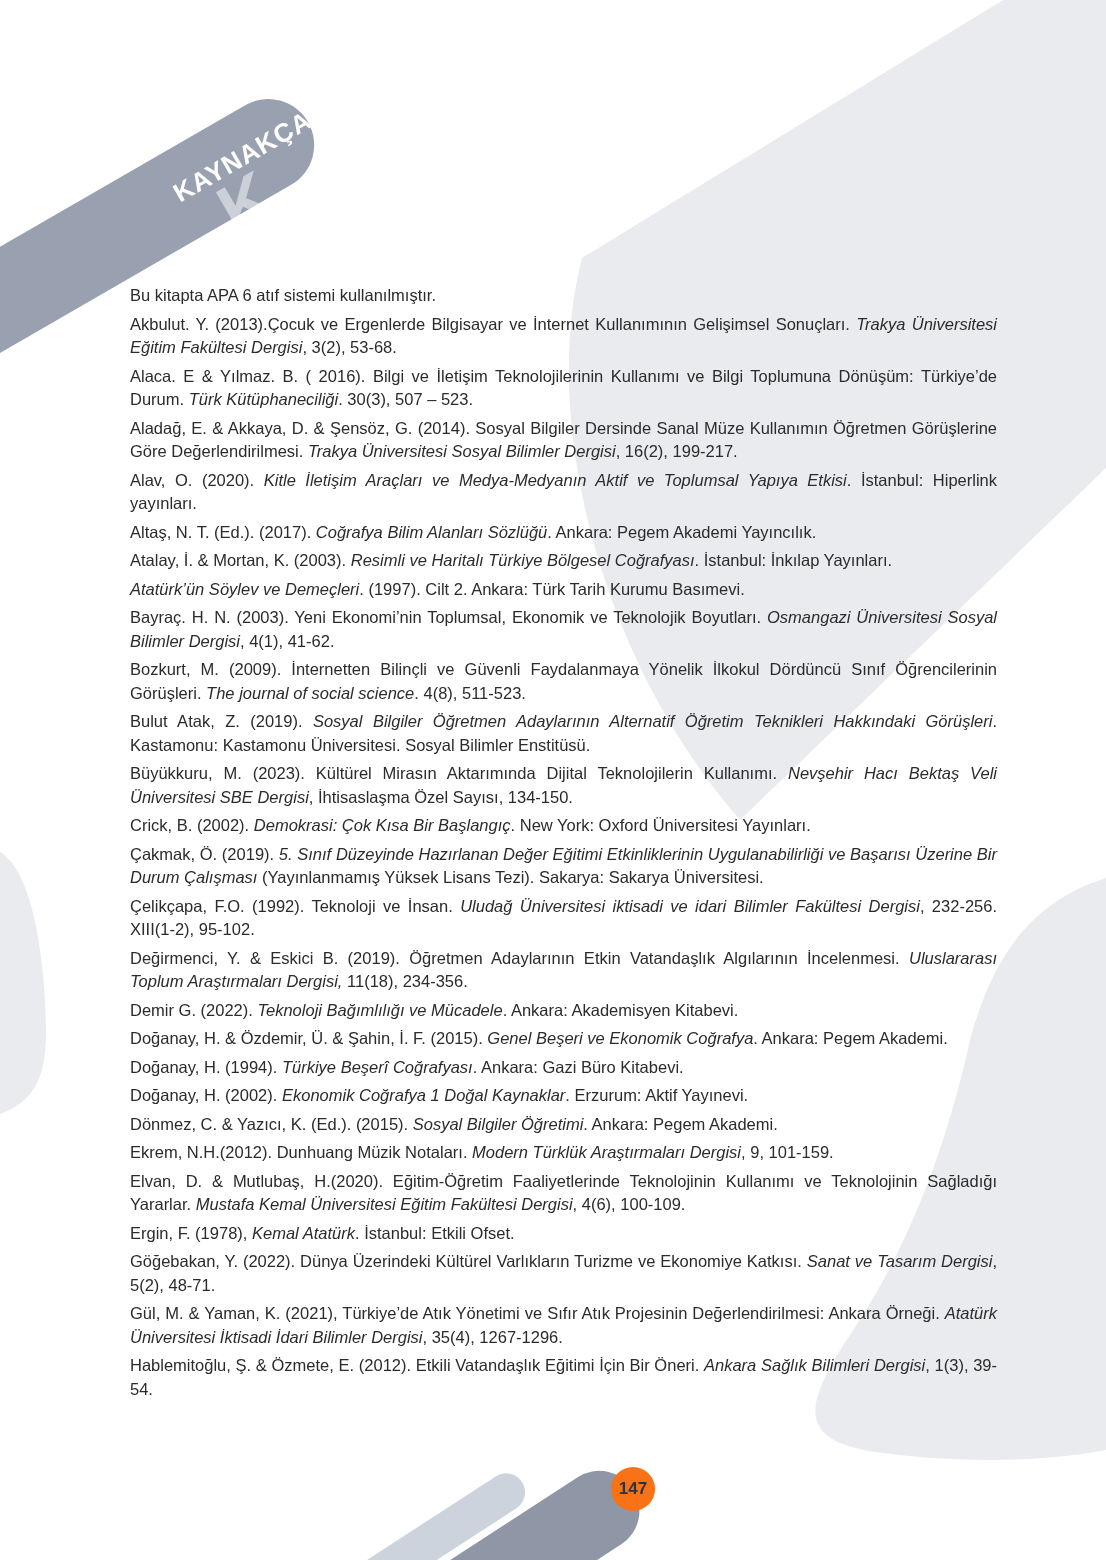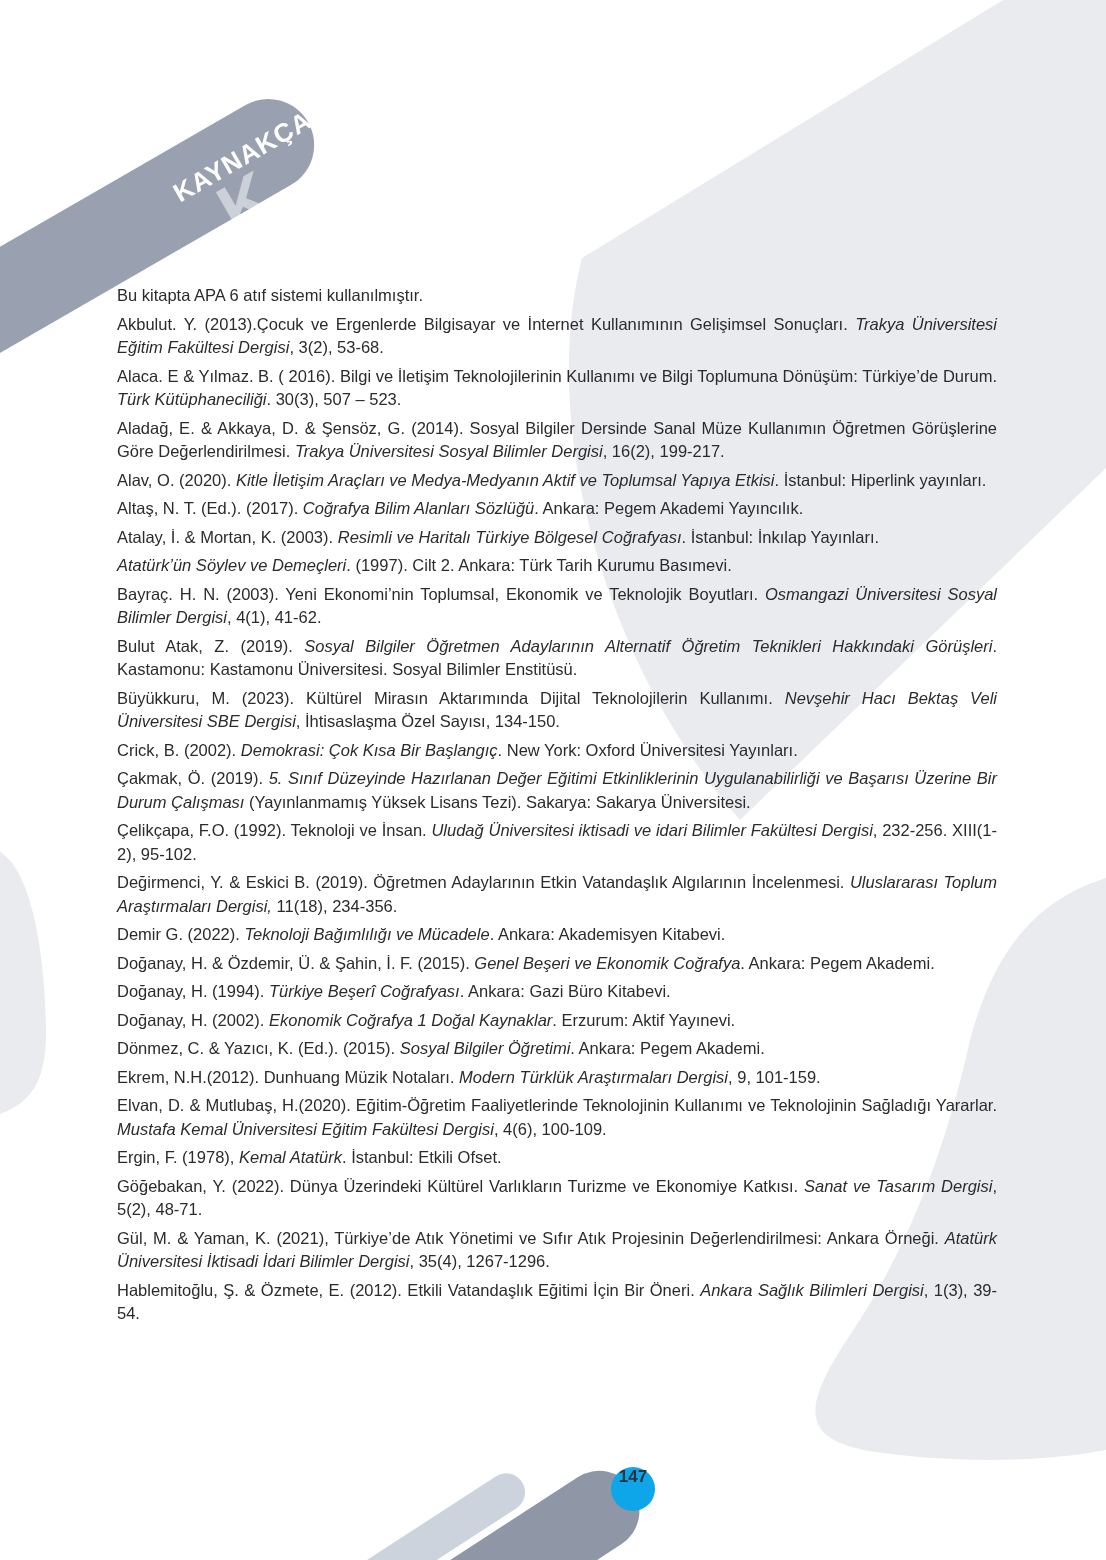--- a/index.html
+++ b/index.html
@@ -30,28 +30,28 @@
   }
   .banner-label .big-letter{
     font-size:70px;font-weight:bold;color:rgba(255,255,255,0.5);
     line-height:84px;margin-top:-20px;padding-right:72px;
   }
   
   .text-col{
     position:absolute;left:113px;top:284px;width:884px;z-index:2;
     font-size:16.5px;line-height:23.5px;
   }
-  .text-col p{margin:0 0 5px 4px;text-align:justify;}
+  .text-col p{margin:0 0 5px 17px;text-align:justify;}
   .text-col p.intro{text-align:left;}
   .text-col i{font-style:italic;}
   
   .page-circle{
     position:absolute;left:611px;top:1467px;width:44px;height:44px;z-index:4;
-    background:#0ea5e9;border-radius:50%;
-    display:flex;align-items:flex-start;justify-content:center;
+    background:#f97316;border-radius:50%;
+    display:flex;align-items:center;justify-content:center;
   }
   .page-circle span{
     font-size:17px;font-weight:bold;color:var(--pagenum-color);
   }
 </style>
 </head>
 <body>
 
 <svg id="bg" viewBox="0 0 1106 1560" xmlns="http://www.w3.org/2000/svg">
 
@@ -77,20 +77,21 @@
   <p class="intro">Bu kitapta APA 6 atıf sistemi kullanılmıştır.</p>
   <div>
       <p class="ref"><span>Akbulut. Y. (2013).Çocuk ve Ergenlerde Bilgisayar ve İnternet Kullanımının Gelişimsel Sonuçları. </span><i>Trakya Üniversitesi Eğitim Fakültesi Dergisi</i><span>, 3(2), 53-68.</span></p>
       <p class="ref"><span>Alaca. E &amp; Yılmaz. B. ( 2016). Bilgi ve İletişim Teknolojilerinin Kullanımı ve Bilgi Toplumuna Dönüşüm: Türkiye’de Durum. </span><i>Türk Kütüphaneciliği</i><span>. 30(3), 507 – 523.</span></p>
       <p class="ref"><span>Aladağ, E. &amp;  Akkaya, D. &amp; Şensöz, G. (2014). Sosyal Bilgiler Dersinde Sanal Müze Kullanımın Öğretmen Görüşlerine Göre Değerlendirilmesi. </span><i>Trakya Üniversitesi Sosyal Bilimler Dergisi</i><span>, 16(2), 199-217.</span></p>
       <p class="ref"><span>Alav, O. (2020). </span><i>Kitle İletişim Araçları ve Medya-Medyanın Aktif ve Toplumsal Yapıya Etkisi</i><span>. İstanbul: Hiperlink yayınları.</span></p>
       <p class="ref"><span>Altaş, N. T. (Ed.). (2017). </span><i>Coğrafya Bilim Alanları Sözlüğü</i><span>. Ankara: Pegem Akademi Yayıncılık.</span></p>
       <p class="ref"><span>Atalay, İ. &amp; Mortan, K. (2003). </span><i>Resimli ve Haritalı Türkiye Bölgesel Coğrafyası</i><span>. İstanbul: İnkılap Yayınları.</span></p>
       <p class="ref"><i>Atatürk’ün Söylev ve Demeçleri</i><span>. (1997). Cilt 2. Ankara: Türk Tarih Kurumu Basımevi.</span></p>
       <p class="ref"><span>Bayraç. H. N. (2003). Yeni Ekonomi’nin Toplumsal,  Ekonomik ve Teknolojik Boyutları. </span><i>Osmangazi Üniversitesi Sosyal Bilimler Dergisi</i><span>, 4(1), 41-62.</span></p>
+      <p class="ref"><span>Bozkurt, M. (2009). İnternetten Bilinçli ve Güvenli Faydalanmaya Yönelik İlkokul Dördüncü Sınıf Öğrencilerinin Görüşleri. </span><i>The journal of social science</i><span>. 4(8), 511-523.</span></p>
       <p class="ref"><span>Bulut Atak, Z. (2019). </span><i>Sosyal Bilgiler Öğretmen Adaylarının Alternatif Öğretim Teknikleri Hakkındaki Görüşleri</i><span>. Kastamonu: Kastamonu Üniversitesi. Sosyal Bilimler Enstitüsü.</span></p>
       <p class="ref"><span>Büyükkuru, M. (2023). Kültürel Mirasın Aktarımında Dijital Teknolojilerin Kullanımı. </span><i>Nevşehir Hacı Bektaş Veli Üniversitesi SBE Dergisi</i><span>, İhtisaslaşma Özel Sayısı, 134-150.</span></p>
       <p class="ref"><span>Crick, B. (2002). </span><i>Demokrasi: Çok Kısa Bir Başlangıç</i><span>. New York: Oxford Üniversitesi Yayınları.</span></p>
       <p class="ref"><span>Çakmak, Ö. (2019).  </span><i>5. Sınıf Düzeyinde Hazırlanan Değer Eğitimi Etkinliklerinin Uygulanabilirliği ve Başarısı Üzerine Bir Durum Çalışması</i><span> (Yayınlanmamış Yüksek Lisans Tezi). Sakarya: Sakarya Üniversitesi.</span></p>
       <p class="ref"><span>Çelikçapa, F.O. (1992). Teknoloji ve İnsan. </span><i>Uludağ Üniversitesi iktisadi ve idari Bilimler Fakültesi Dergisi</i><span>, 232-256. XIII(1-2), 95-102.</span></p>
       <p class="ref"><span>Değirmenci, Y. &amp;  Eskici B. (2019). Öğretmen Adaylarının Etkin Vatandaşlık Algılarının İncelenmesi. </span><i>Uluslararası Toplum Araştırmaları Dergisi,</i><span> 11(18), 234-356.</span></p>
       <p class="ref"><span>Demir G. (2022). </span><i>Teknoloji Bağımlılığı ve Mücadele</i><span>. Ankara: Akademisyen Kitabevi.</span></p>
       <p class="ref"><span>Doğanay, H. &amp; Özdemir, Ü. &amp; Şahin, İ. F. (2015). </span><i>Genel Beşeri ve Ekonomik Coğrafya</i><span>. Ankara: Pegem Akademi.</span></p>
       <p class="ref"><span>Doğanay, H. (1994). </span><i>Türkiye Beşerî Coğrafyası</i><span>. Ankara: Gazi Büro Kitabevi.</span></p>
       <p class="ref"><span>Doğanay, H. (2002). </span><i>Ekonomik Coğrafya 1 Doğal Kaynaklar</i><span>. Erzurum: Aktif Yayınevi.</span></p>

